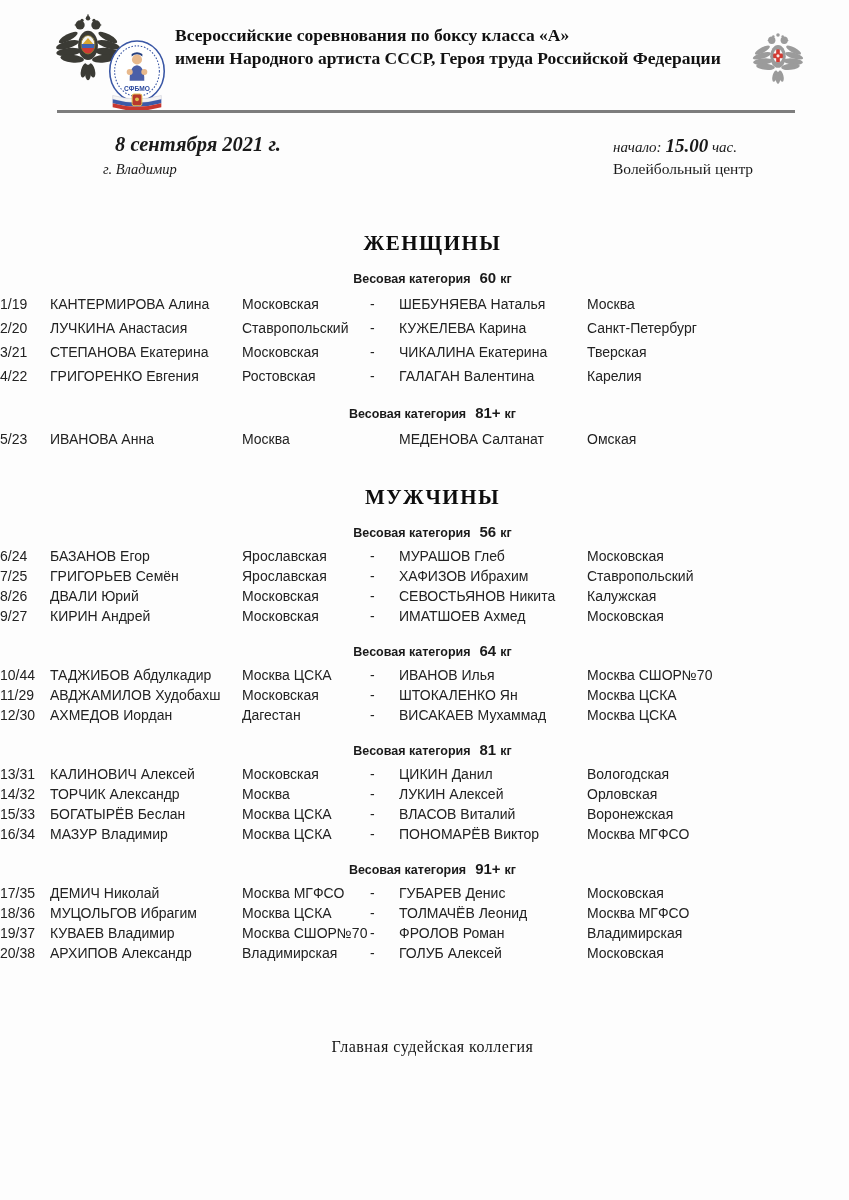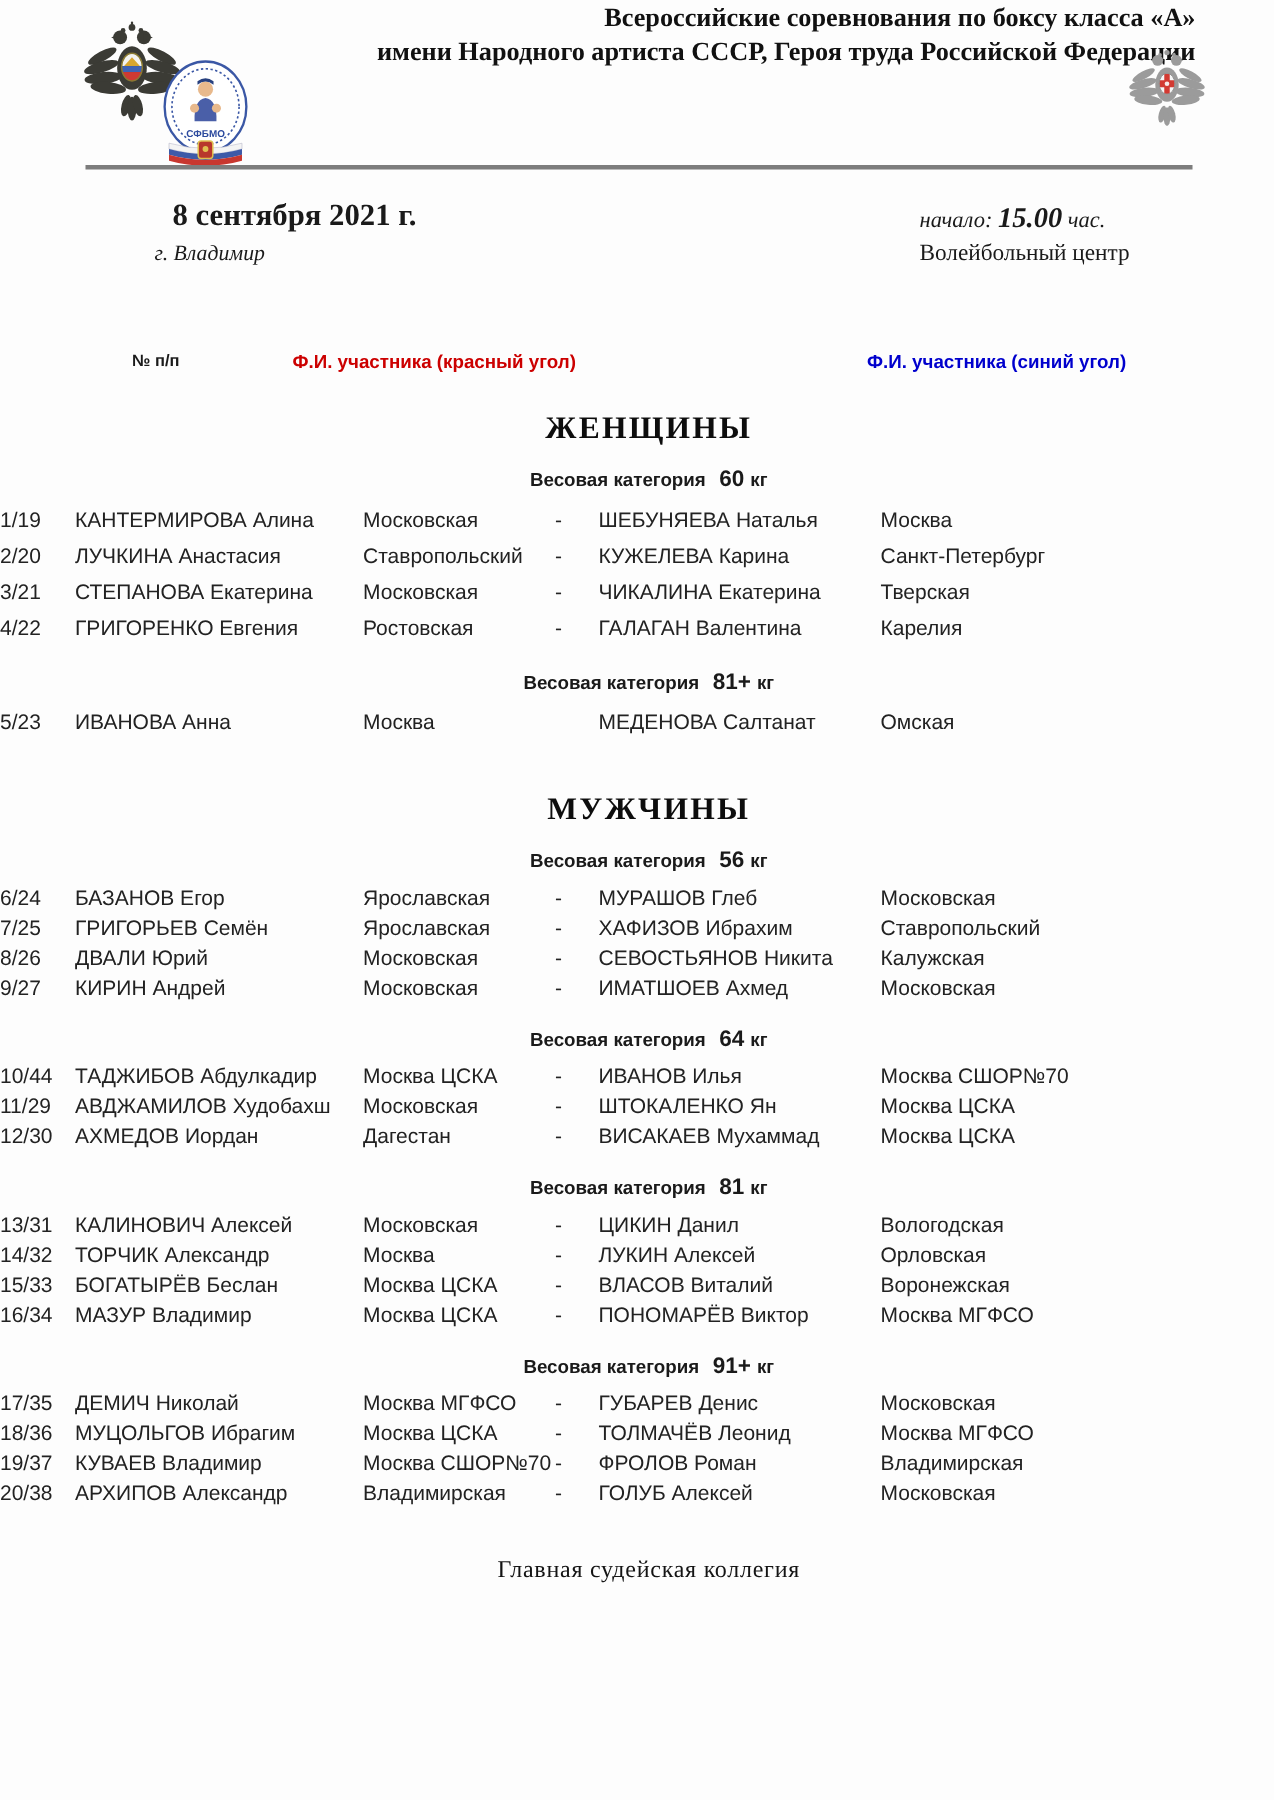--- a/index.html
+++ b/index.html
@@ -13,31 +13,32 @@
     overflow:hidden;
   }
   
   .header{position:relative;height:113px;}
   .logo{position:absolute;}
   .logo-left-eagle{left:55px;top:12px;width:66px;height:76px;}
   .logo-badge{left:106px;top:40px;width:62px;height:72px;}
   .logo-right-eagle{left:752px;top:24px;width:52px;height:72px;}
   .header-title{
     margin-left:175px;margin-right:52px;
-    text-align:right;
+    padding-top:24px;
+    text-align:left;
     font-family:"Liberation Serif",serif;
     font-weight:bold;
     font-size:17.5px;line-height:22.5px;
     color:#111;
   }
   .header-rule{position:absolute;left:57px;top:110px;width:738px;height:3px;background:#7d7d7d;}
   
   .info{position:relative;height:88px;margin-top:14px;font-family:"Liberation Serif",serif;}
   .date-block{position:absolute;left:103px;top:6px;}
-  .date-line{font-weight:bold;font-size:20.5px;padding-left:12px;}
+  .date-line{font-weight:bold;font-style:italic;font-size:20.5px;padding-left:12px;}
   .city-line{font-style:italic;font-size:14.5px;margin-top:5px;}
   .main-title{position:absolute;left:366px;top:4px;font-weight:bold;font-size:25px;letter-spacing:1px;white-space:pre;}
   .start-block{position:absolute;left:613px;top:8px;}
   .start-line{font-style:italic;font-size:15px;}
   .start-time{font-weight:bold;font-size:19px;font-style:italic;}
   .venue-line{font-size:15.5px;margin-top:3px;}
   
   .meta{position:relative;height:26px;margin-top:16px;}
   .col-num{position:absolute;left:88px;top:4px;font-size:11px;font-weight:bold;}
   .col-red{position:absolute;left:195px;top:3px;font-size:12.5px;font-weight:bold;}
@@ -188,25 +189,20 @@
     <div class="date-block">
       <div class="date-line">8 сентября 2021 г.</div>
       <div class="city-line">г. Владимир</div>
     </div>
     <div class="start-block">
       <div class="start-line"><span>начало:</span> <span class="start-time">15.00</span> <span>час.</span></div>
       <div class="venue-line">Волейбольный центр</div>
     </div>
   </div>
 
-  <div class="meta">
-    <div class="col-num">№ п/п</div>
-    <div class="col-red" style="color: rgb(204, 0, 0);">Ф.И.  участника (красный угол)</div>
-    <div class="col-blue" style="color: rgb(0, 0, 205);">Ф.И. участника (синий угол)</div>
-  </div>
 
   <div id="sections-host">
       <section class="gender-section women">
         <div class="section-title">ЖЕНЩИНЫ</div>
         <div class="category-head first"><span class="cat-label">Весовая категория</span><span class="cat-weight">60</span><span class="cat-unit">кг</span></div>
         <div class="bout">
           <div class="cell number">1/19</div>
           <div class="cell red-name">КАНТЕРМИРОВА Алина</div>
           <div class="cell red-region">Московская</div>
           <div class="cell separator">-</div>

